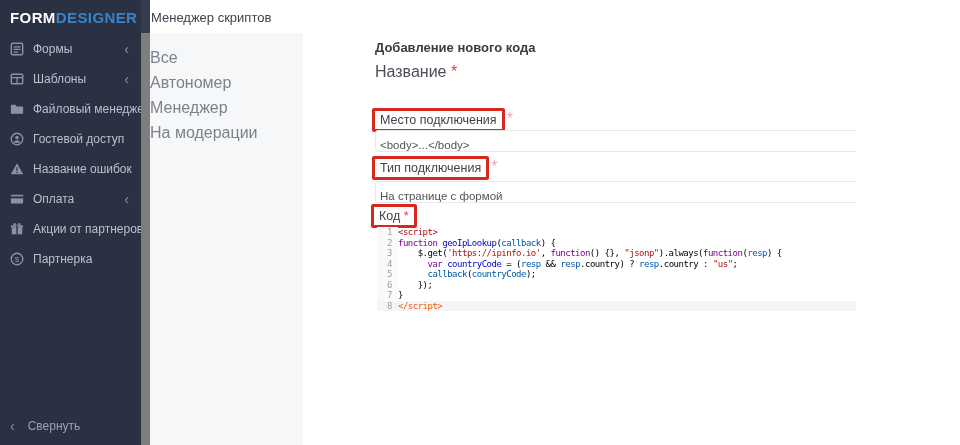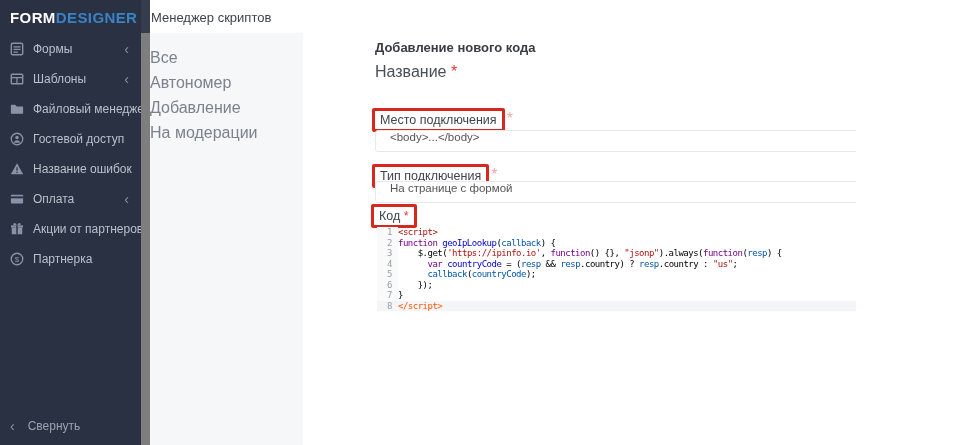--- a/index.html
+++ b/index.html
@@ -38,23 +38,23 @@
   .close-btn{position:absolute;right:4px;top:5px;width:18px;height:20px;border:1px solid #ececec;border-radius:3px;color:#c9c9c9;font-size:12px;display:flex;align-items:center;justify-content:center;cursor:pointer;background:#fff}
   .main-title{position:absolute;left:72px;top:40px;font-size:13px;font-weight:bold;color:#383d44}
   .f-label{font-size:16px;color:#4a4f57}
   .req{color:var(--req-red)}
   .req.faint{opacity:.45;margin-left:2px}
   #label-name{position:absolute;left:72px;top:63px}
   .input{position:absolute;left:72px;top:79px;width:510px;height:22px;border:1px solid #e5e5e5;border-radius:3px;padding:0 10px;font-size:12px;color:#555;display:flex;align-items:center;background:#fff}
   .annotation{border:3px solid var(--anno-red);padding:2px 5px;display:inline-block;font-size:12.5px;color:#3e434c;background:#fff;border-radius:2px;font-weight:normal}
   .anno-wrap{position:absolute;white-space:nowrap}
   #anno-place{left:69px;top:108px}
-  #anno-type{left:69px;top:164px}
+  #anno-type{left:69px;top:156px}
   #anno-code{left:68px;top:204px}
-  .select{position:absolute;left:72px;width:510px;height:22px;border:1px solid #e8e8e8;border-radius:3px;font-size:11.5px;color:#555;display:flex;align-items:flex-start;padding:0 14px;background:#fff;cursor:pointer}
+  .select{position:absolute;left:72px;width:510px;height:22px;border:1px solid #e8e8e8;border-radius:3px;font-size:11.5px;color:#555;display:flex;align-items:flex-end;padding:0 4px;background:#fff;cursor:pointer}
   #select-place{top:130px}
   #select-type{top:181px}
   .caret{margin-left:auto;width:0;height:0;border-left:3.5px solid transparent;border-right:3.5px solid transparent;border-top:4.5px solid #888}
 
   
   .editor{position:absolute;left:74px;top:227px;width:508px;font-family:"DejaVu Sans Mono",monospace;font-size:9px;letter-spacing:-0.5px;line-height:10.5px;cursor:text}
   .cm-line{display:flex;height:10.5px;white-space:pre}
   .cm-line.active{background:#f3f5f8}
   .cm-gutter{width:21px;text-align:right;color:#9aa0a6;flex:none;padding-right:6px;background:#fafafa}
   .cm-line.active .cm-gutter{background:transparent}
@@ -170,21 +170,21 @@
 
   <div class="scrollstrip">
     <div class="scrollhandle"></div>
   </div>
 
   <div class="panel">
     <div class="panel-title">Менеджер скриптов</div>
     <div class="panel-list">
       <div class="filter-item">Все</div>
       <div class="filter-item">Автономер</div>
-      <div class="filter-item">Добавление</div>
+      <div class="filter-item">Менеджер</div>
       <div class="filter-item">На модерации</div>
     </div>
   </div>
 
   <div class="main">
     <div class="close-btn">×</div>
 
     <div class="main-title">Добавление нового кода</div>
 
     <div id="label-name" class="f-label">

